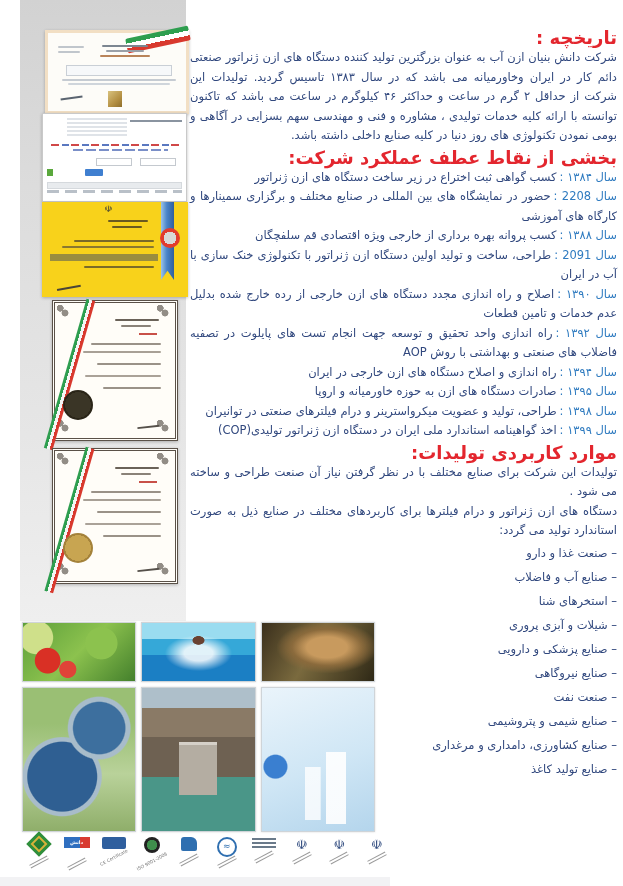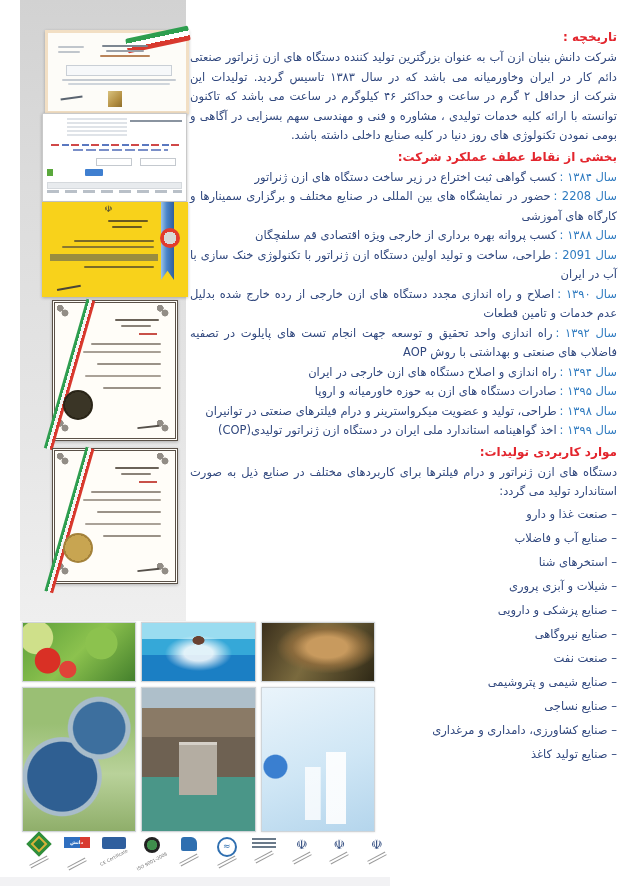--- a/index.html
+++ b/index.html
@@ -89,21 +89,21 @@
   .cert-ornate .ot7{top:84px;right:14px;width:58px;background:#9a9288;}
   .cert-ornate .osig{position:absolute;right:16px;bottom:10px;width:22px;height:8px;
     border-bottom:2px solid #55504a;transform:rotate(-6deg);}
   .seal{position:absolute;left:8px;bottom:18px;width:30px;height:30px;border-radius:50%;}
   .seal-dark{background:radial-gradient(circle,#3a3526 0 60%,#2a2518 61% 100%);}
   .seal-gold{background:radial-gradient(circle,#c8a551 0 60%,#a4823a 61% 100%);}
 
   
   .text-col{position:absolute;left:190px;top:26px;width:427px;direction:rtl;
     color:#31487e;font-size:11.5px;line-height:19.5px;text-align:justify;}
-  .heading{color:#e3262e;font-weight:bold;font-size:12px;line-height:19px;margin:2px 0 1px 0;}
+  .heading{color:#e3262e;font-weight:bold;font-size:18px;line-height:19px;margin:2px 0 1px 0;}
   .text-col p{margin:0;}
   .ms .year{color:#2f7bc0;margin-left:3px;white-space:nowrap;}
   .industries{width:238px;line-height:24px;text-align:right;}
   .ind::before{content:"– ";}
 
   
   .photo-grid{position:absolute;left:22px;top:622px;width:353px;
     display:grid;grid-template-columns:repeat(3,1fr);grid-template-rows:60px 145px;gap:5px;}
   .photo{border:1px solid #cfd4d8;box-shadow:0 0 2px rgba(0,0,0,.15);}
   .ph-veg{background:
@@ -254,32 +254,32 @@
     <p class="ms"><span class="year">سال ۱۳۸۸ :</span><span>کسب پروانه بهره برداری از خارجی ویژه اقتصادی قم سلفچگان</span></p>
     <p class="ms"><span class="year">سال 2091 :</span><span>طراحی، ساخت و تولید اولین دستگاه ازن ژنراتور با تکنولوژی خنک سازی با آب در ایران</span></p>
     <p class="ms"><span class="year">سال ۱۳۹۰ :</span><span>اصلاح و راه اندازی مجدد دستگاه های ازن خارجی از رده خارج شده بدلیل عدم خدمات و تامین قطعات</span></p>
     <p class="ms"><span class="year">سال ۱۳۹۲ :</span><span>راه اندازی واحد تحقیق و توسعه جهت انجام تست های پایلوت در تصفیه فاضلاب های صنعتی و بهداشتی با روش AOP</span></p>
     <p class="ms"><span class="year">سال ۱۳۹۴ :</span><span>راه اندازی و اصلاح دستگاه های ازن خارجی در ایران</span></p>
     <p class="ms"><span class="year">سال ۱۳۹۵ :</span><span>صادرات دستگاه های ازن به حوزه خاورمیانه و اروپا</span></p>
     <p class="ms"><span class="year">سال ۱۳۹۸ :</span><span>طراحی، تولید و عضویت میکرواسترینر و درام فیلترهای صنعتی در توانیران</span></p>
     <p class="ms"><span class="year">سال ۱۳۹۹ :</span><span>اخذ گواهینامه استاندارد ملی ایران در دستگاه ازن ژنراتور تولیدی(COP)</span></p>
 
     <div class="heading">موارد کاربردی تولیدات:</div>
+    <p>تولیدات این شرکت برای صنایع مختلف با در نظر گرفتن نیاز آن صنعت طراحی و ساخته می شود .</p>
     <p>دستگاه های ازن ژنراتور و درام فیلترها برای کاربردهای مختلف در صنایع ذیل به صورت استاندارد تولید می گردد:</p>
 
     <div class="industries">
       <div class="ind"><span>صنعت غذا و دارو</span></div>
       <div class="ind"><span>صنایع آب و فاضلاب</span></div>
       <div class="ind"><span>استخرهای شنا</span></div>
       <div class="ind"><span>شیلات و آبزی پروری</span></div>
       <div class="ind"><span>صنایع پزشکی و دارویی</span></div>
       <div class="ind"><span>صنایع نیروگاهی</span></div>
       <div class="ind"><span>صنعت نفت</span></div>
       <div class="ind"><span>صنایع شیمی و پتروشیمی</span></div>
-      <div class="ind"><span>صنایع نساجی</span></div>
       <div class="ind"><span>صنایع کشاورزی، دامداری و مرغداری</span></div>
       <div class="ind"><span>صنایع تولید کاغذ</span></div>
     </div>
   </div>
 
   <div class="photo-grid">
     <div class="photo ph-veg"></div>
     <div class="photo ph-swim"></div>
     <div class="photo ph-fish"></div>
     <div class="photo ph-clarifier"></div>

